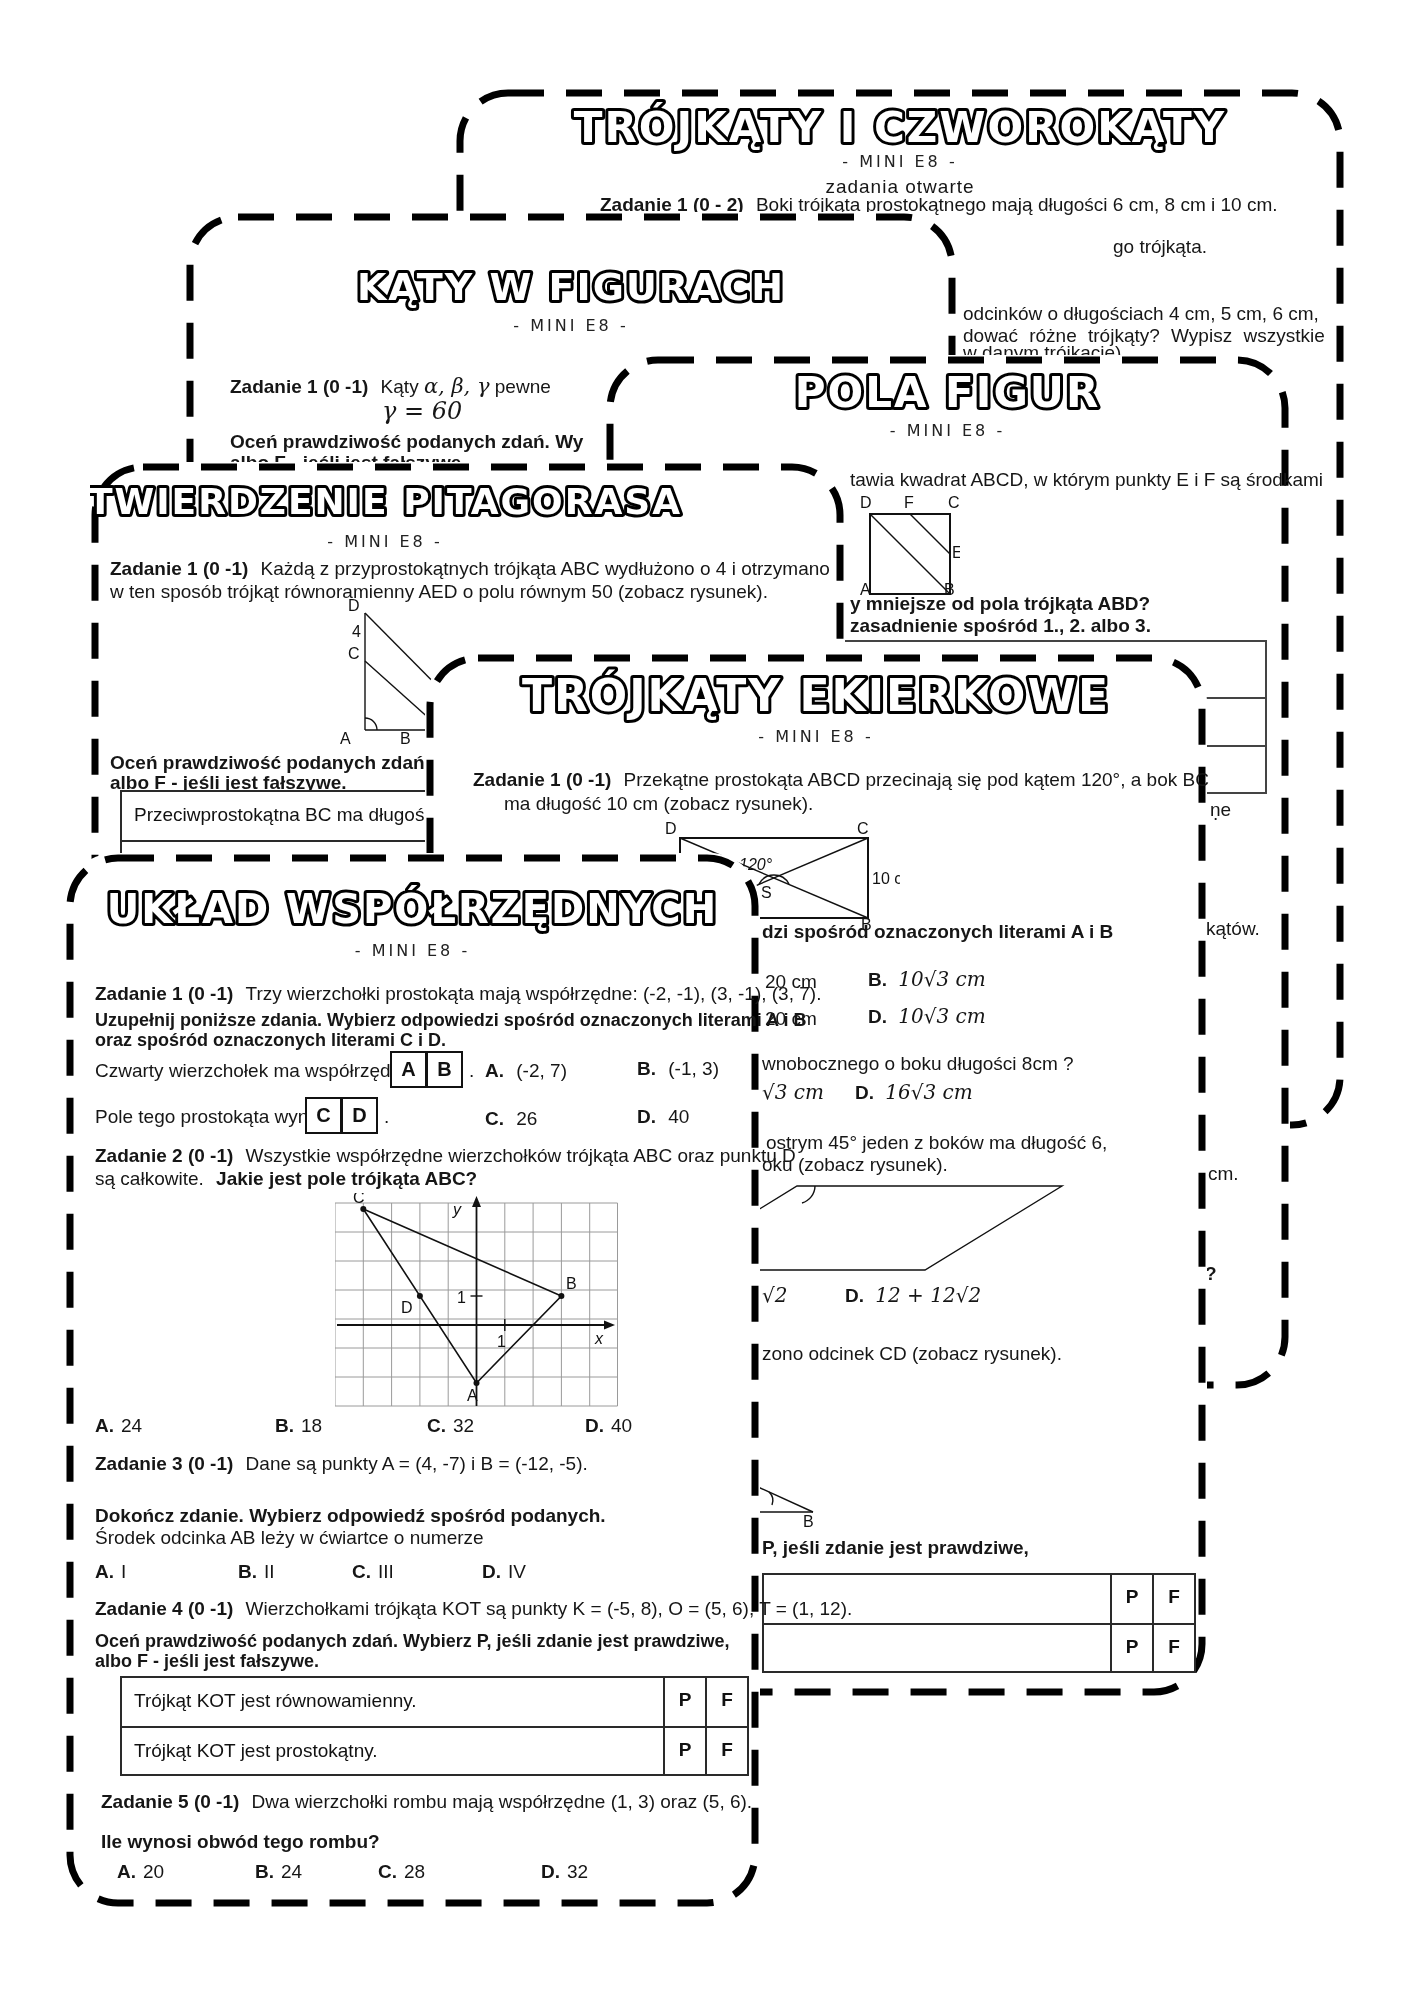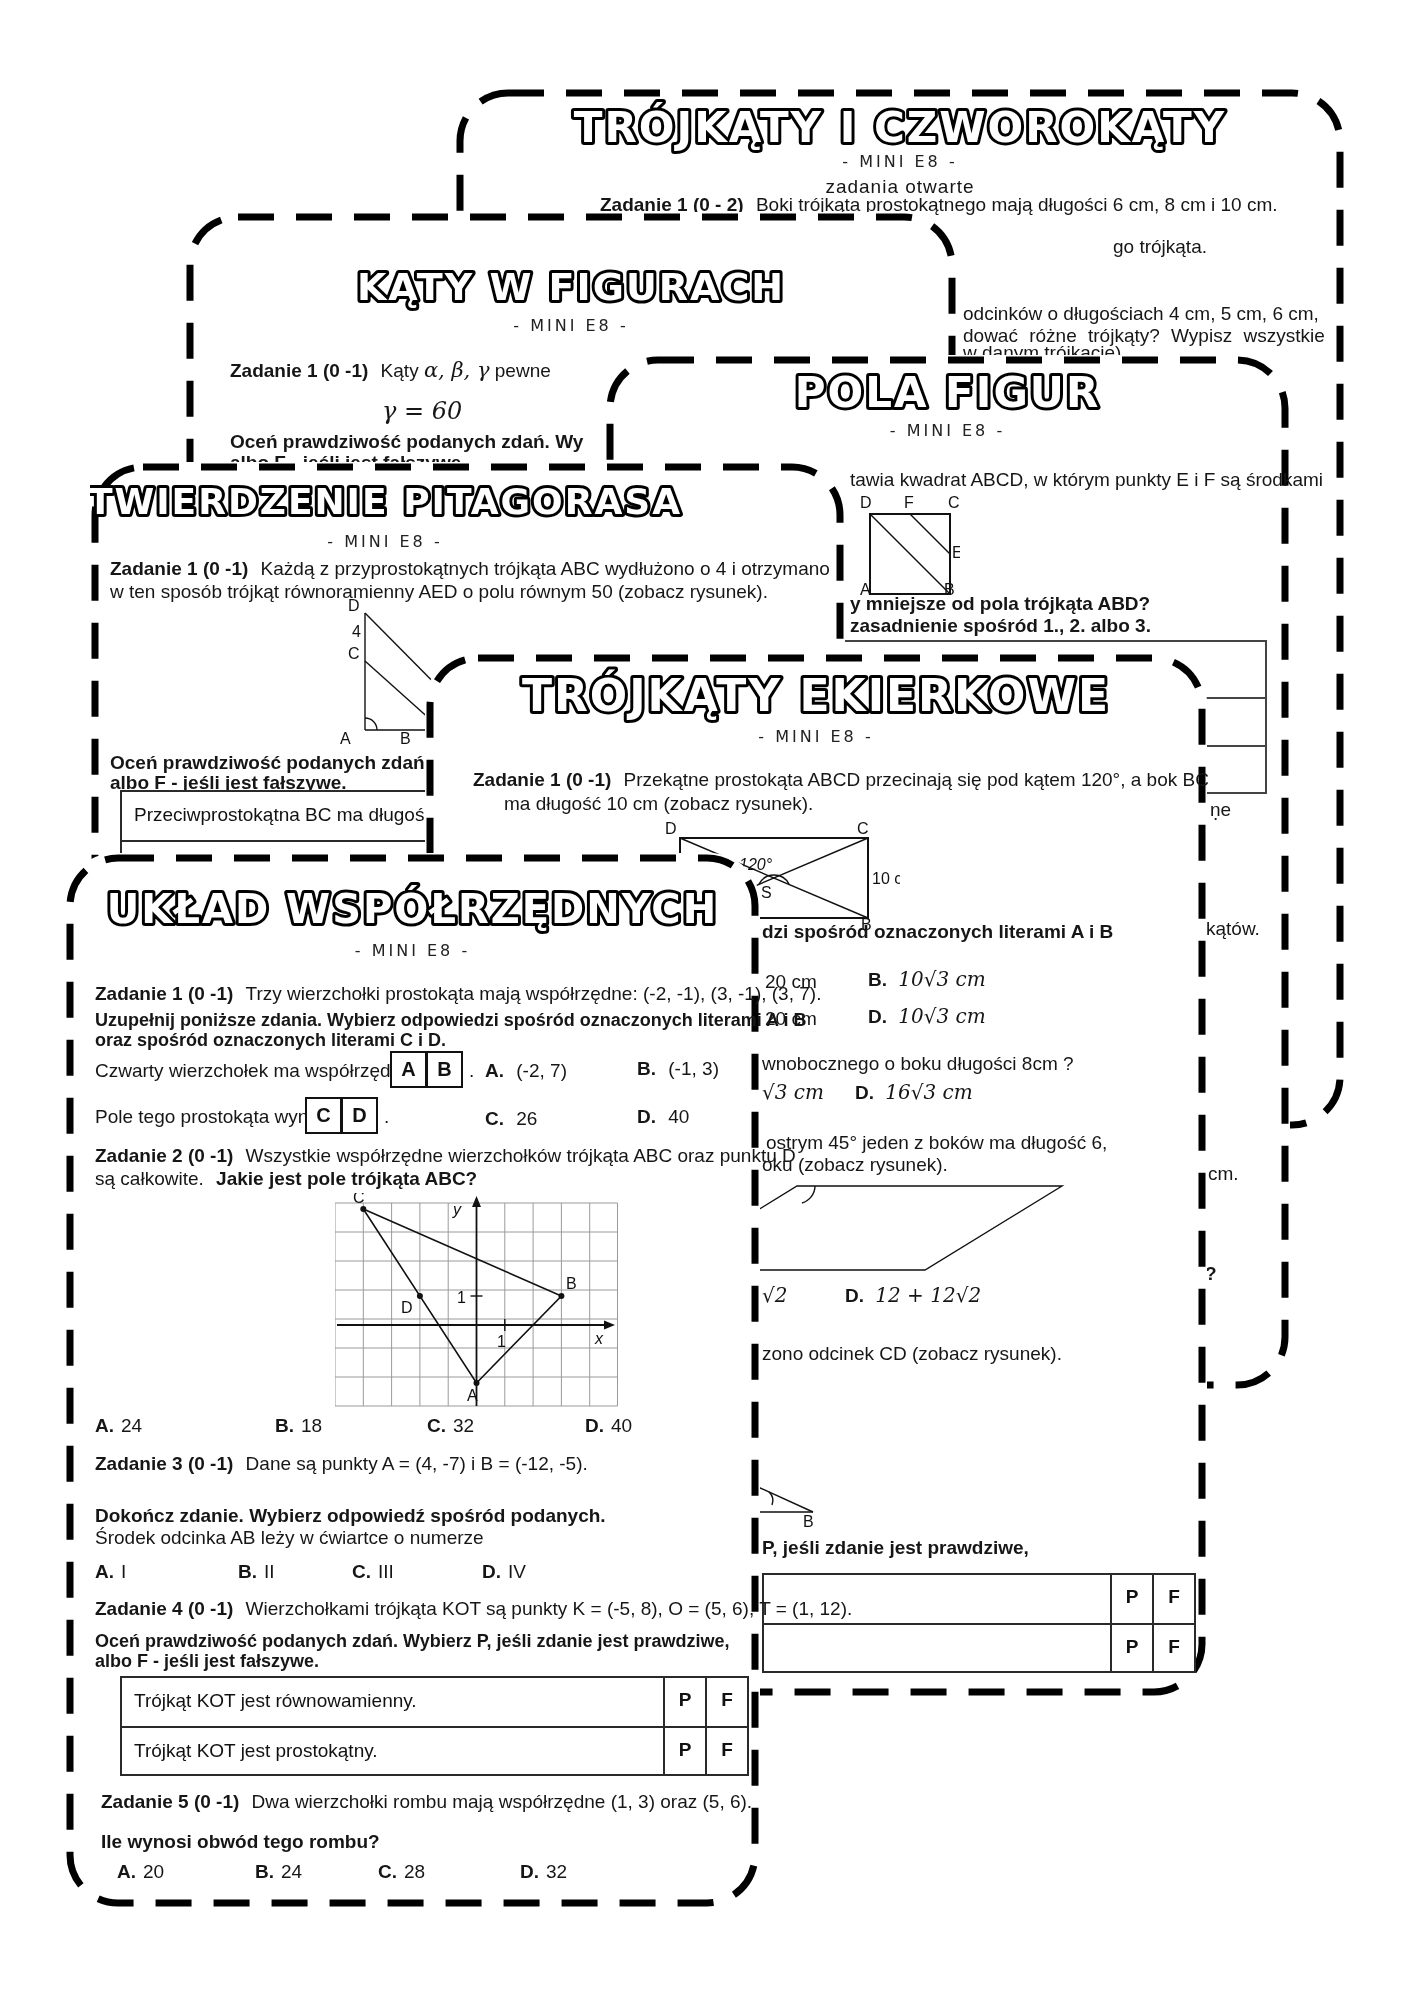--- a/index.html
+++ b/index.html
@@ -51,21 +51,21 @@
 </div>
 
 <div class="card" style="left:185px;top:212px;width:772px;height:650px;z-index:2;">
   <svg class="bd" viewBox="0 0 772 650" preserveAspectRatio="none">
     <rect x="5" y="5" width="762" height="640" rx="48" fill="none" stroke="#000" stroke-width="7" stroke-dasharray="36 22"></rect>
   </svg>
   <svg style="position:absolute;left:0;top:44px;width:100%;height:58px;">
     <text x="50%" y="44" text-anchor="middle" class="bubble" font-size="38" stroke-width="6">KĄTY W FIGURACH</text>
   </svg>
   <div class="mini" style="left:0;top:104px;width:100%;">- MINI E8 -</div>
-  <div class="t" style="left:45px;top:146px;">
+  <div class="t" style="left:45px;top:162px;">
     <span class="b">Zadanie 1 (0 -1)</span>
     <span class="optv">Kąty </span>
     <span class="math" style="font-size:21px;">α, β, γ</span>
     <span> pewne</span>
   </div>
   <div class="t math" style="left:197px;top:186px;font-size:24px;">γ = 60</div>
   <div class="t b" style="left:45px;top:219px;">Oceń prawdziwość podanych zdań. Wy</div>
   <div class="t b" style="left:45px;top:240px;">albo F - jeśli jest fałszywe.</div>
 </div>
 
@@ -347,14 +347,14 @@
 
   <div class="t" style="left:36px;top:938px;">
     <span class="b">Zadanie 5 (0 -1)</span>
     <span class="optv">Dwa wierzchołki rombu mają współrzędne (1, 3) oraz (5, 6).</span>
   </div>
   <div class="t b" style="left:36px;top:978px;">Ile wynosi obwód tego rombu?</div>
 
   <div class="t" style="left:52px;top:1008px;"><span class="b">A.</span><span class="optv">20</span></div>
   <div class="t" style="left:190px;top:1008px;"><span class="b">B.</span><span class="optv">24</span></div>
   <div class="t" style="left:313px;top:1008px;"><span class="b">C.</span><span class="optv">28</span></div>
-  <div class="t" style="left:455px;top:1008px;"><span class="b">D.</span><span class="optv">32</span></div>
+  <div class="t" style="left:476px;top:1008px;"><span class="b">D.</span><span class="optv">32</span></div>
 </div>
 
 </body></html>

